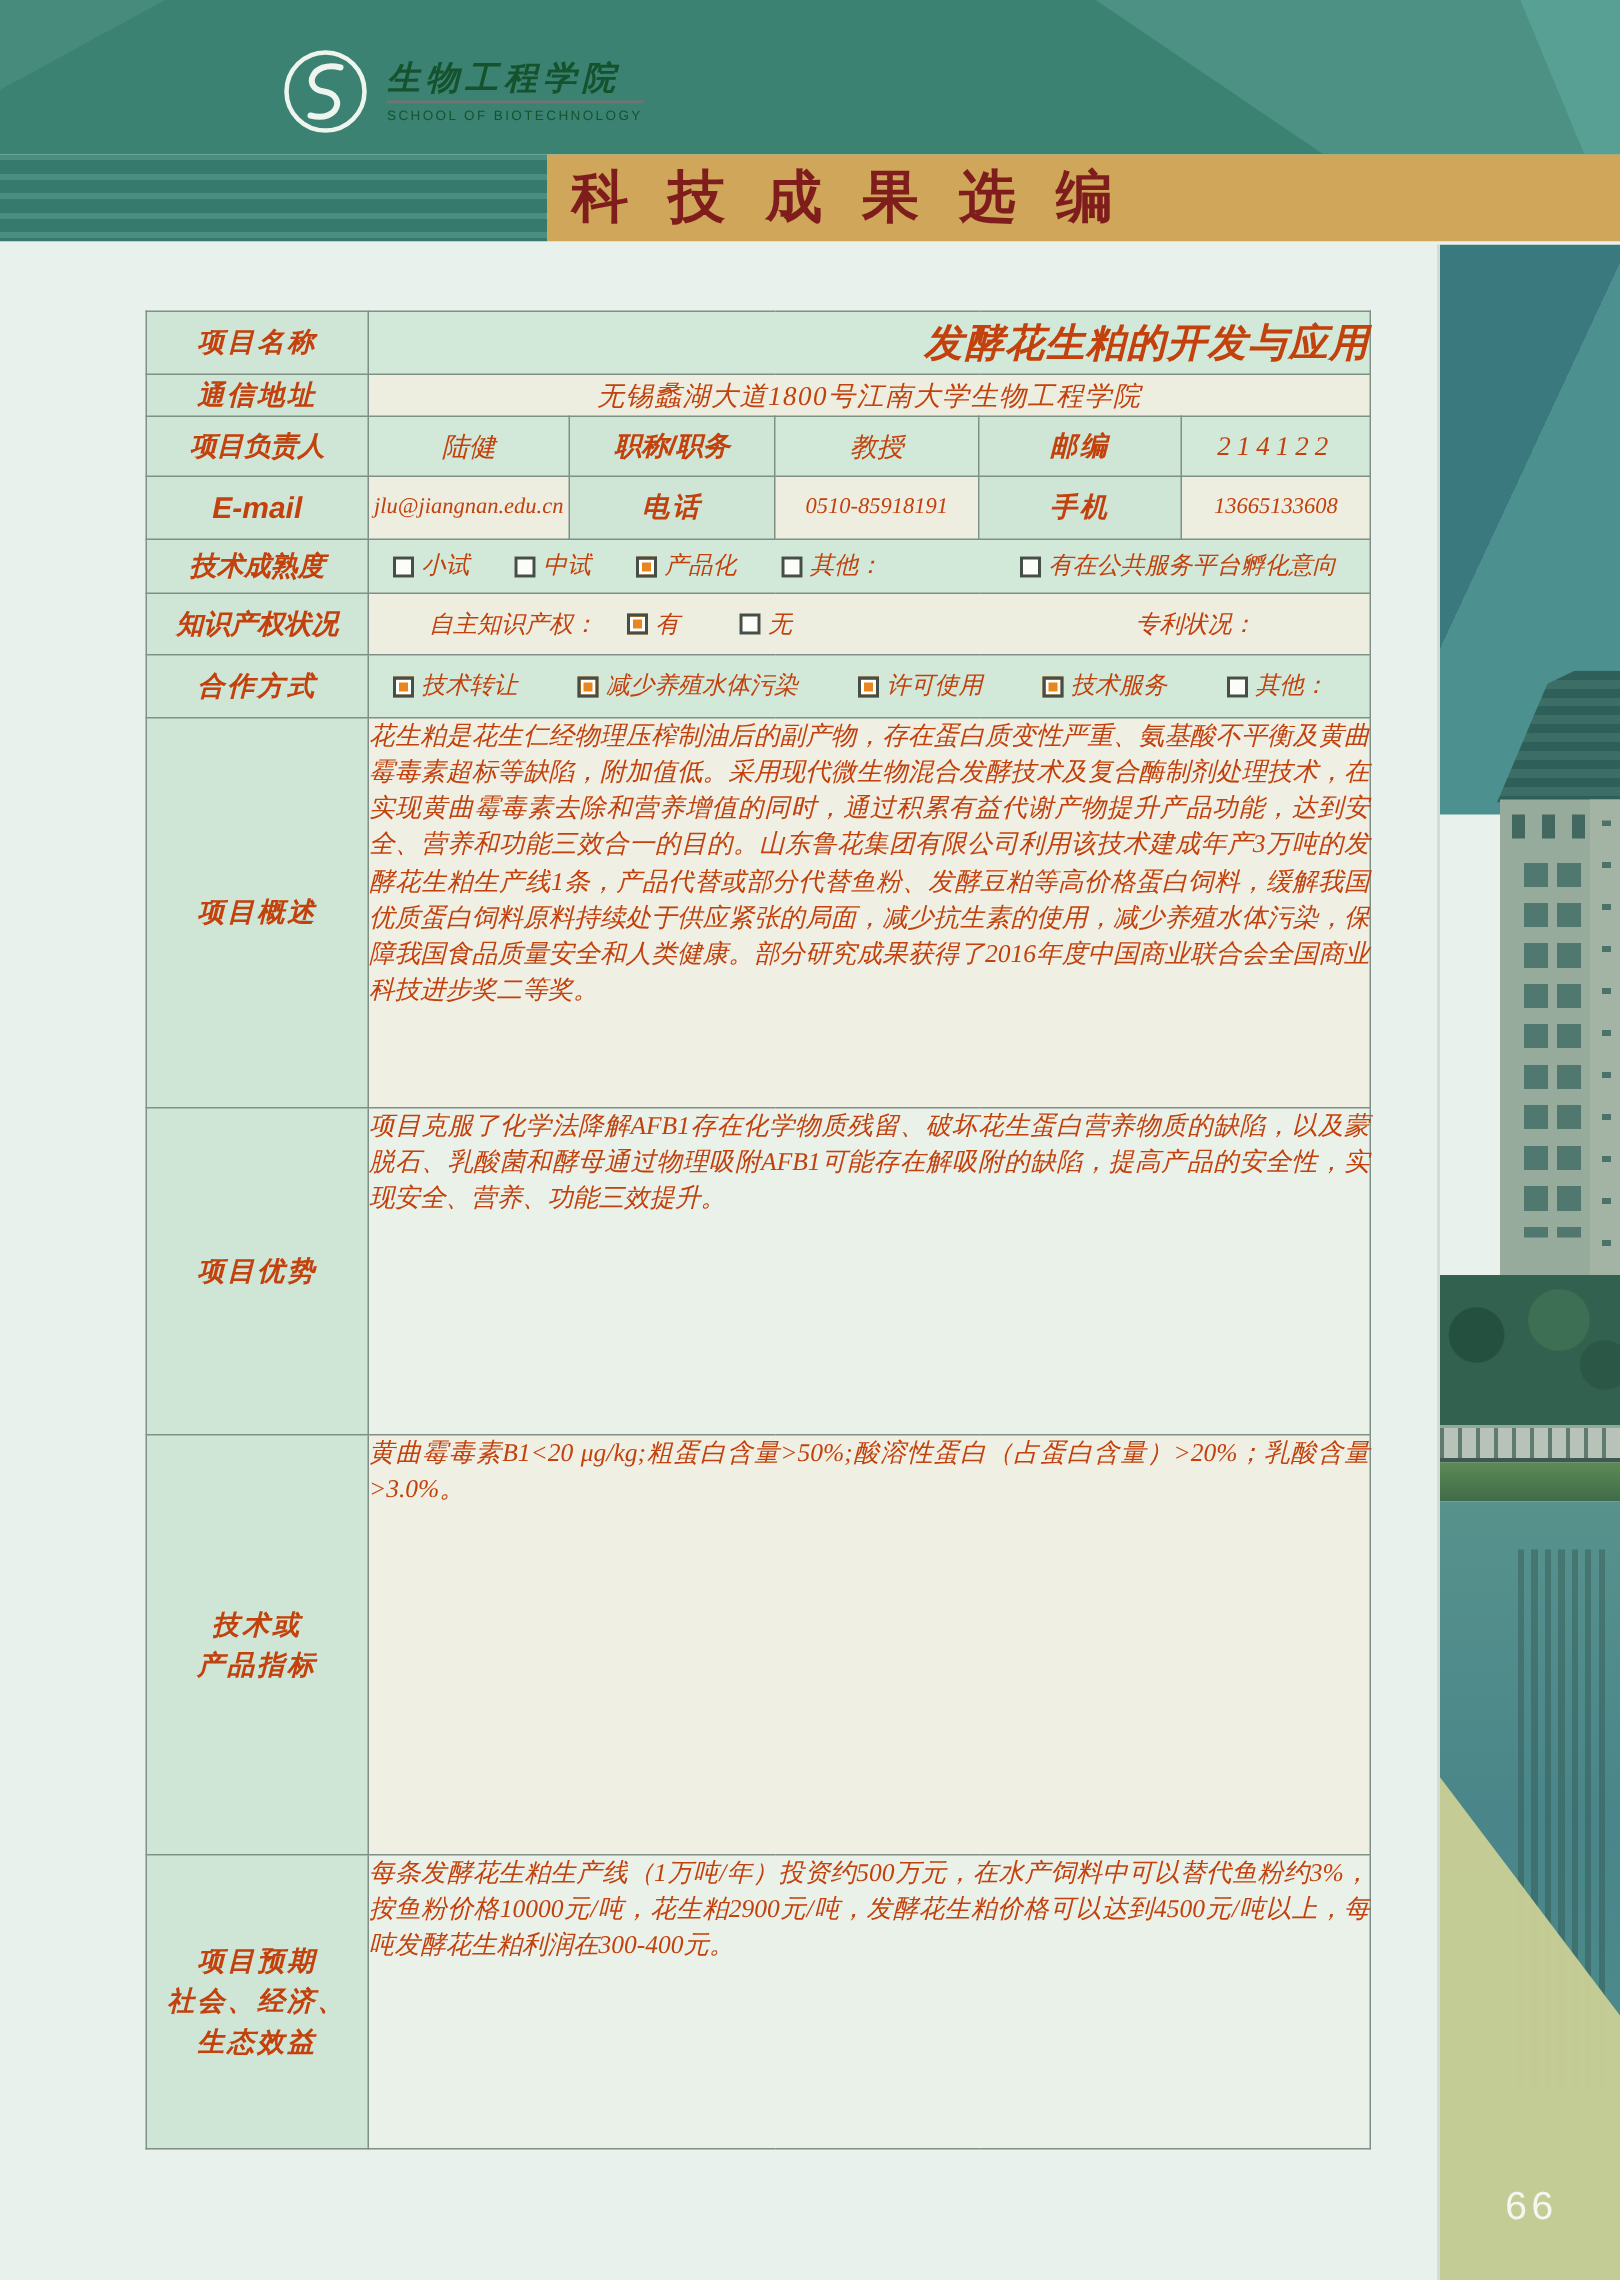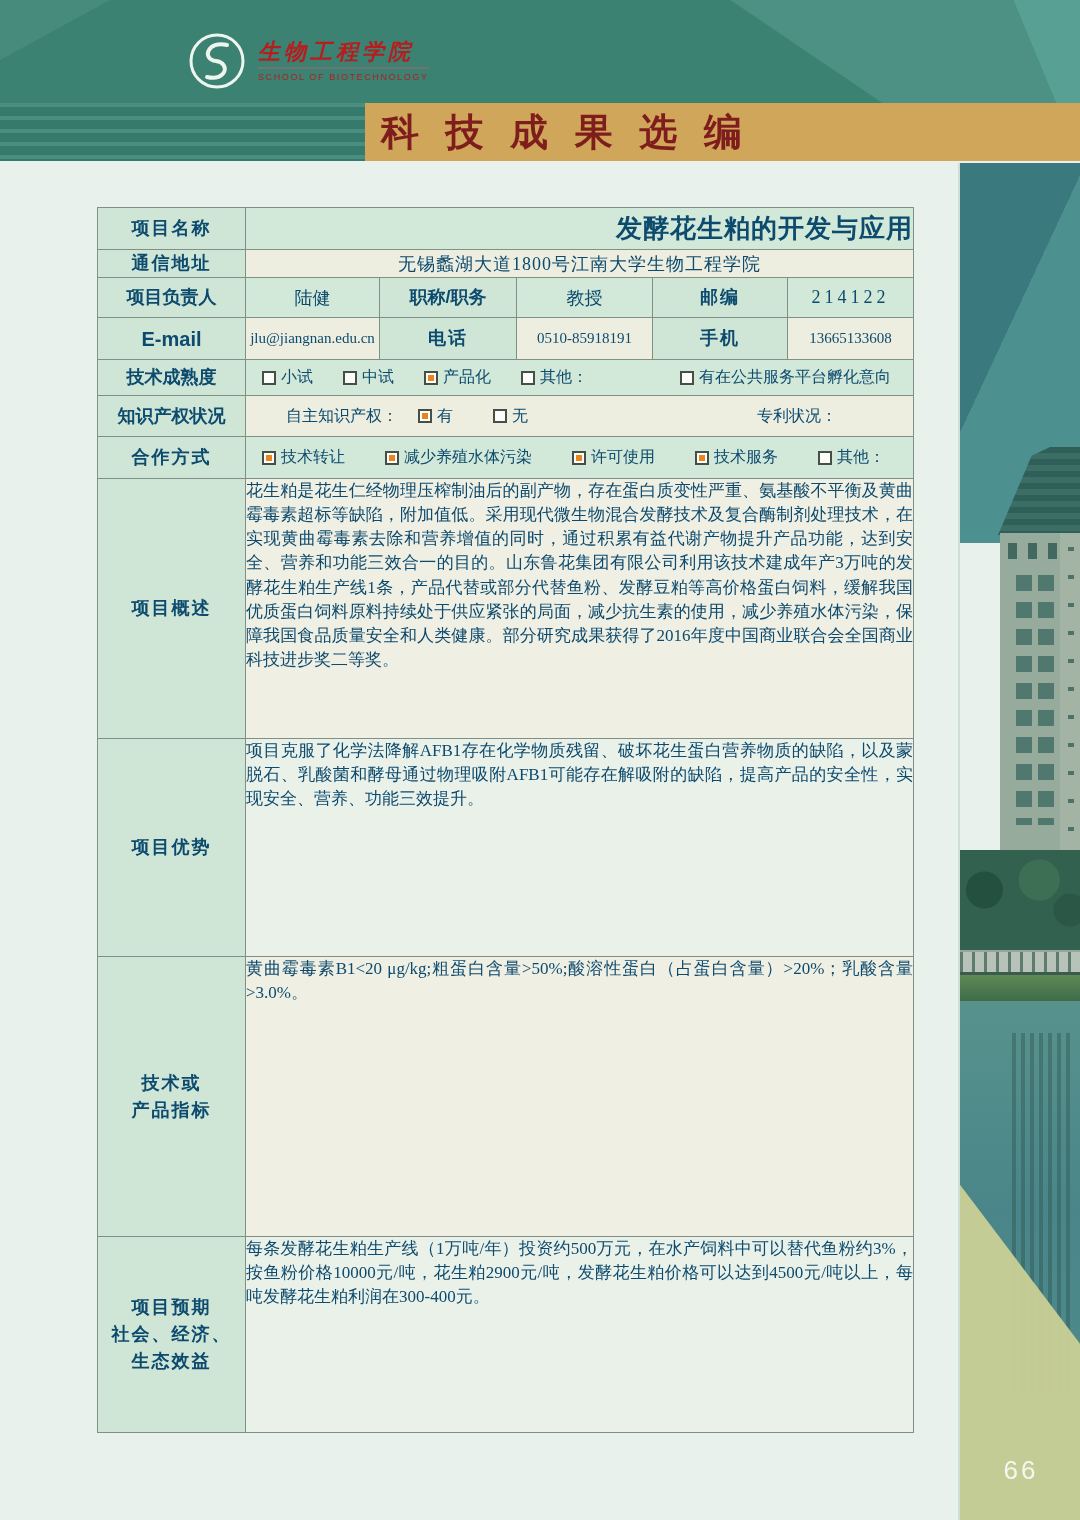--- a/index.html
+++ b/index.html
@@ -15,34 +15,34 @@
       clip-path:polygon(8% 0,100% 0,100% 100%,48% 100%);}
   .hdr-wedge-corner{left:985px;top:0;width:95px;height:103px;background:#58a093;
       clip-path:polygon(30% 0,100% 0,100% 100%,75% 100%);}
   .stripes{left:0;top:103px;width:365px;height:58px;
       background:repeating-linear-gradient(180deg,#4a8e80 0 4px,#367a6d 4px 13px);}
   .gold-band{left:365px;top:103px;width:715px;height:58px;background:#cfa65a;
       display:flex;align-items:center;}
   .gold-band .title{margin-left:16px;font-size:38px;font-weight:bold;color:#7f1d1d;
       letter-spacing:8px;white-space:nowrap;line-height:1;}
 
-  .logo{left:188px;top:32px;display:flex;align-items:center;gap:12px;color:#b91c1c;}
+  .logo{left:188px;top:32px;display:flex;align-items:center;gap:12px;color:#14532d;}
   .logo-text{display:flex;flex-direction:column;}
   .logo-cn{font-family:"Liberation Serif",serif;font-style:italic;font-weight:bold;
       font-size:22px;letter-spacing:4px;line-height:1.1;}
   .logo-en{font-size:9px;letter-spacing:1.6px;border-top:2px solid #737373;
       padding-top:3px;margin-top:3px;}
 
   
   .content-bg{left:0;top:161px;width:1080px;height:1359px;background:#e9f1ec;}
 
   table.form{position:absolute;left:97px;top:207px;width:816px;
       border-collapse:collapse;table-layout:fixed;}
   table.form td{border:1px solid #7f9086;padding:0;vertical-align:middle;
-      color:#0c4a6e;}
+      color:#c2410c;font-style:italic;}
   td.lab{background:#cfe6d7;font-weight:bold;font-size:18px;text-align:center;
       letter-spacing:2px;white-space:pre-line;line-height:1.5;}
   .bg-g{background:#d2e8d8;}
   .bg-c{background:#edeee0;}
   .bg-cb{background:#efefe3;}
   .bg-mb{background:#eaf1e9;}
   .val{font-family:"Liberation Serif","DejaVu Serif",serif;font-size:18px;
       text-align:center;}
   .val-sm{font-family:"Liberation Serif","DejaVu Serif",serif;font-size:15px;
       text-align:center;line-height:1.25;padding:2px 6px;}

